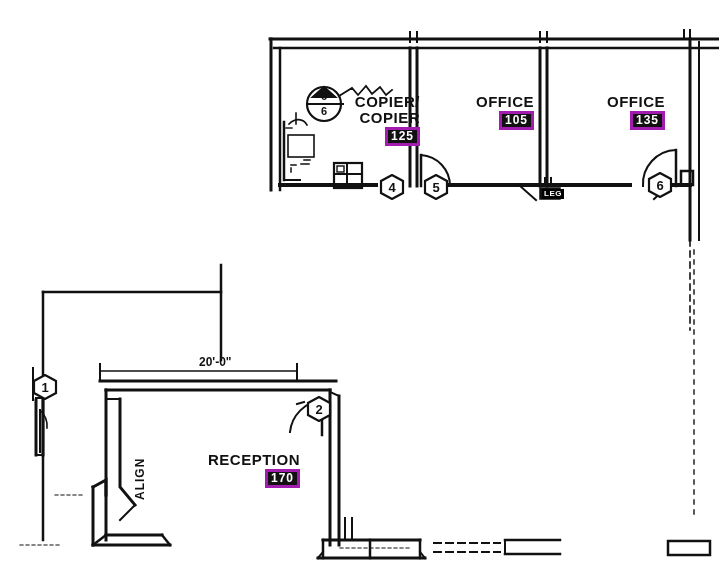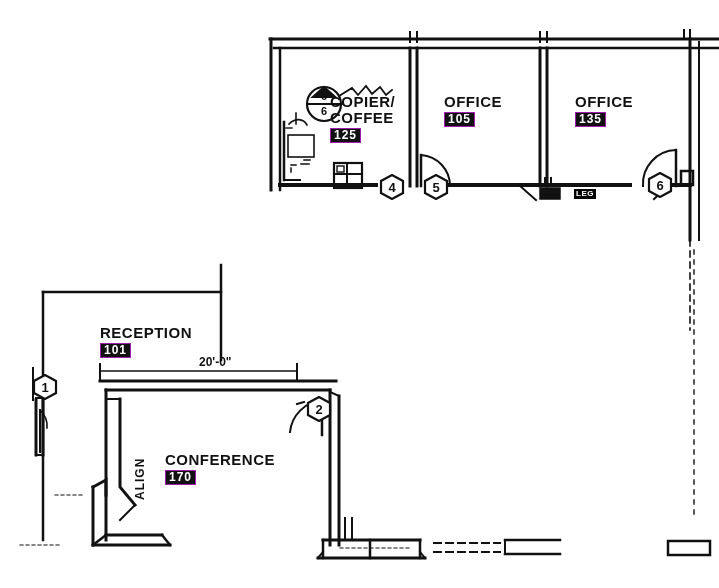--- a/index.html
+++ b/index.html
@@ -19,41 +19,41 @@
   }
   #plan-svg {
     position: absolute;
     left: 0;
     top: 0;
     width: 719px;
     height: 588px;
   }
   .room-label {
     position: absolute;
-    text-align: left;
+    text-align: right;
     font-family: "Liberation Sans", sans-serif;
     color: #111111;
     white-space: nowrap;
     line-height: 1.05;
   }
   .room-name {
     font-size: 15px;
     font-weight: bold;
     letter-spacing: 0.5px;
     display: block;
   }
   .room-num {
     display: inline-block;
     margin-top: 1px;
     font-size: 12px;
     font-weight: bold;
     letter-spacing: 1px;
     color: #ffffff;
     background: #111111;
-    border: 1px solid #a21caf;
+    border: 3px solid #a21caf;
     padding: 0px 3px 1px 3px;
   }
   .dim-text {
     position: absolute;
     font-size: 12px;
     font-weight: bold;
     color: #111111;
     font-family: "Liberation Sans", sans-serif;
     white-space: nowrap;
   }
@@ -109,21 +109,20 @@
   .detail-bubble .d-bot { top: 21px; }
   .leg-tag {
     position: absolute;
     font-size: 8px;
     font-weight: bold;
     color: #ffffff;
     background: #000000;
     letter-spacing: 0.5px;
     padding: 0 2px;
     line-height: 10px;
-    margin-left: 32px;
   }
 </style>
 </head>
 <body>
 
 <div id="plan-root">
 
   <svg id="plan-svg" viewBox="0 0 719 588">
     <g stroke="#111111" fill="none" stroke-linecap="square">
 
@@ -249,41 +248,37 @@
       <path d="M 694 250 L 694 520" stroke-width="1.4" stroke-dasharray="4 6"></path>
 
       <path d="M 20 545 L 60 545" stroke-width="1.2" stroke-dasharray="3 3"></path>
       <path d="M 55 495 L 82 495" stroke-width="1.2" stroke-dasharray="3 3"></path>
 
     </g>
   </svg>
 
   <div class="room-label" style="left:330px; top:94px; width:90px;">
     <span class="room-name">COPIER/</span>
-    <span class="room-name">COFFEE</span>
+    <span class="room-name">COPIER</span>
     <span class="room-num">125</span>
   </div>
 
   <div class="room-label" style="left:444px; top:94px; width:90px;">
     <span class="room-name">OFFICE</span>
     <span class="room-num">105</span>
   </div>
 
   <div class="room-label" style="left:575px; top:94px; width:90px;">
     <span class="room-name">OFFICE</span>
     <span class="room-num">135</span>
   </div>
 
-  <div class="room-label" style="left:100px; top:325px; width:120px;">
+
+  <div class="room-label" style="left:165px; top:452px; width:135px;">
     <span class="room-name">RECEPTION</span>
-    <span class="room-num">101</span>
-  </div>
-
-  <div class="room-label" style="left:165px; top:452px; width:135px;">
-    <span class="room-name">CONFERENCE</span>
     <span class="room-num">170</span>
   </div>
 
   <div class="dim-text" style="left:199px; top:355px;">20'-0"</div>
 
   <div class="align-text" style="left:133px; top:500px;">ALIGN</div>
 
   <div class="leg-tag" style="left:542px; top:189px;">LEG</div>
 
   <div class="door-tag" style="left:32px; top:374px;">

